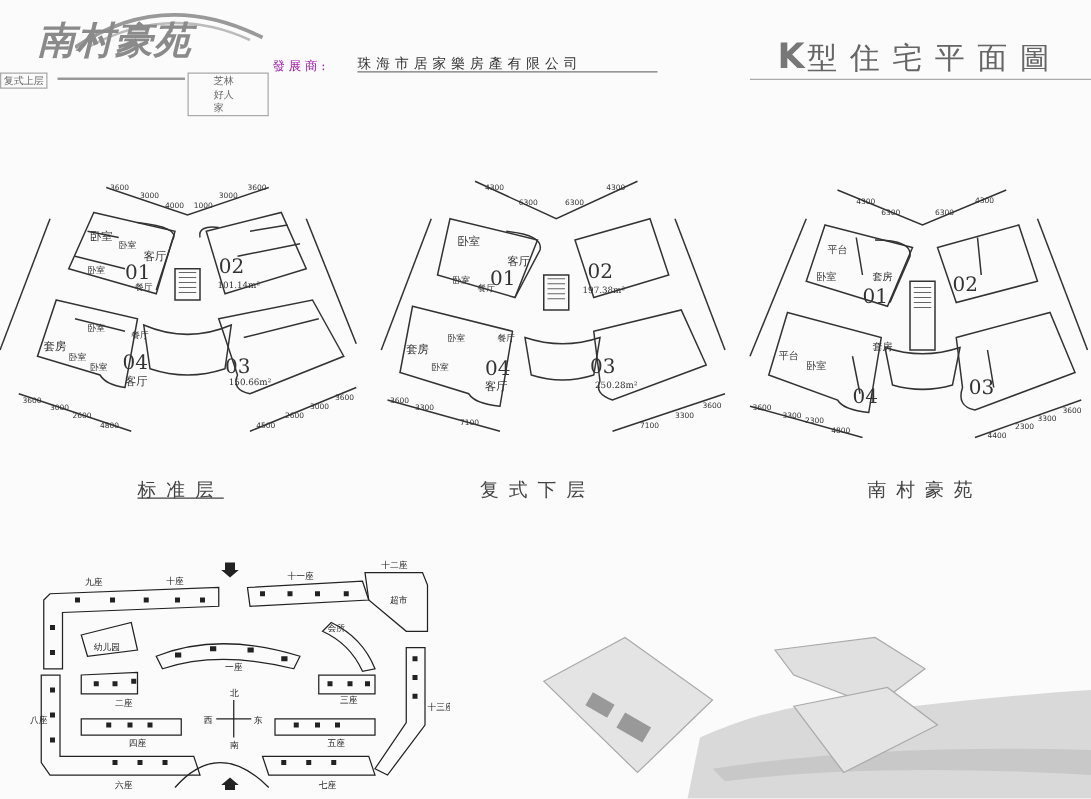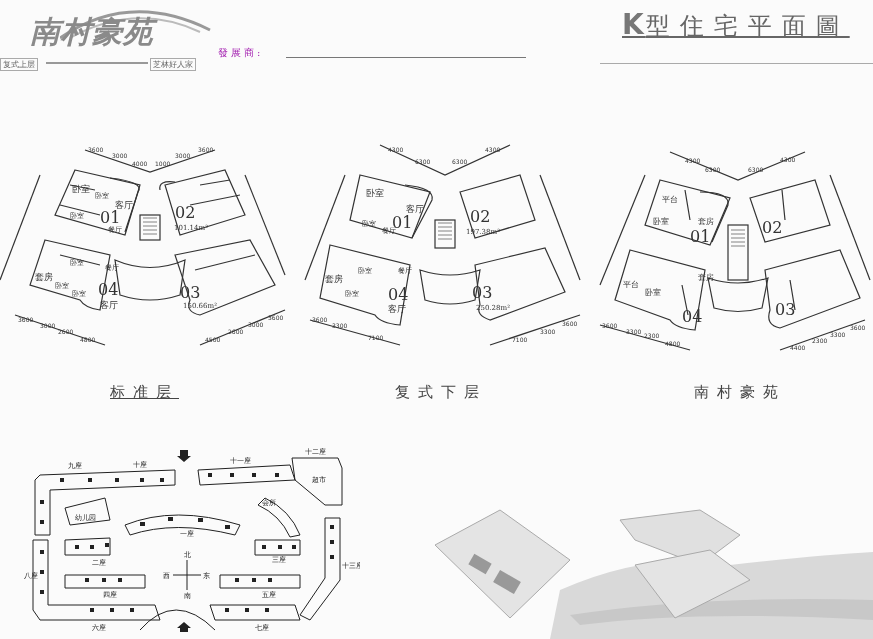--- a/index.html
+++ b/index.html
@@ -2,24 +2,24 @@
 <html><head>
 <meta charset="utf-8">
 <style>
   html,body{margin:0;padding:0;}
   body{width:873px;height:639px;background:#fbfbfb;position:relative;overflow:hidden;font-family:"DejaVu Serif",serif;color:#222;}
   .abs{position:absolute;}
   
   .logo{left:0;top:0;width:215px;height:80px;}
   .logo-title{left:30px;top:12px;font-size:30px;font-style:italic;font-weight:bold;color:#8a8a8a;letter-spacing:1px;font-family:Liberation Sans, sans-serif;}
   .logo-tag-l{left:0;top:58px;font-size:8px;color:#666;border:1px solid #aaa;padding:0 2px;}
-  .logo-tag-r{left:150px;top:58px;font-size:8px;color:#666;border:1px solid #aaa;padding:0 2px;}
+  .logo-tag-r{left:150px;top:58px;font-size:8px;color:#666;border:1px solid #aaa;padding:0 20px;}
   .dev-label{left:218px;top:46px;font-size:10px;color:#a21caf;letter-spacing:3px;}
   .dev-names{left:286px;top:44px;font-size:11px;color:#333;letter-spacing:4px;line-height:14px;}
-  .plan-title{left:622px;top:8px;font-size:24px;color:#666;letter-spacing:10px;text-decoration:underline;}
+  .plan-title{left:622px;top:28px;font-size:24px;color:#666;letter-spacing:10px;}
   .plan-title .k{font-family:"DejaVu Sans",sans-serif;font-weight:bold;color:#777;font-size:28px;letter-spacing:2px;}
   .title-rule{left:600px;top:63px;width:273px;height:1px;background:#aaa;}
   .floor-label{top:383px;font-size:15px;color:#444;letter-spacing:8px;}
   .plan svg{display:block;}
   .plan text{font-family:"DejaVu Serif",serif;fill:#333;}
   .dim text{font-size:6px;font-family:"DejaVu Sans",sans-serif;fill:#333;}
   .site text{font-family:"DejaVu Sans",sans-serif;font-size:7px;fill:#222;}
 </style>
 </head>
 <body>
@@ -30,20 +30,21 @@
     <path d="M10 38 Q75 2 140 32" stroke="#bbb" stroke-width="2" fill="none"></path>
   </svg>
   <div class="abs logo-title">南村豪苑</div>
   <div class="abs" style="left:46px;top:62px;width:102px;height:2px;background:#999;"></div>
   <div class="abs logo-tag-l">复式上层</div>
   <div class="abs logo-tag-r">芝林好人家</div>
 </div>
 
 <div class="abs dev-label">發展商:</div>
 <div class="abs dev-names">
+  <div>珠海市居家樂房產有限公司</div>
 </div>
 <div class="abs" style="left:286px;top:57px;width:240px;height:1px;background:#777;"></div>
 
 <div class="abs plan-title">
   <span class="k">K</span><span>型住宅平面圖</span>
 </div>
 <div class="abs title-rule"></div>
 
 <div class="abs plan" style="left:0;top:130px;">
   <svg width="300" height="230">
@@ -198,21 +199,21 @@
       <text x="75" y="216">4800</text>
       <text x="200" y="220">4400</text>
       <text x="222" y="213">2300</text>
       <text x="240" y="207">3300</text>
       <text x="260" y="200">3600</text>
     </g>
   </svg>
 </div>
 
 <div class="abs floor-label" style="left:110px;text-decoration:underline;">标准层</div>
-<div class="abs floor-label" style="left:384px;margin-left:11px;">复式下层</div>
+<div class="abs floor-label" style="left:384px;">复式下层</div>
 <div class="abs floor-label" style="left:694px;">南村豪苑</div>
 
 <svg class="abs" style="left:400px;top:440px" width="473" height="199">
   <path d="M160 150 Q250 110 330 125 Q420 115 473 112 L473 199 L150 199 Z" fill="#d9d9d9"></path>
   <path d="M170 175 Q300 155 473 160 L473 180 Q300 170 180 185 Z" fill="#c8c8c8"></path>
   <g>
     <path d="M35 105 L100 70 L170 120 L110 178 Z" fill="#e4e4e4" stroke="#aaa"></path>
     <rect x="70" y="118" width="20" height="12" fill="#999" transform="rotate(30 80 124)"></rect>
     <rect x="95" y="135" width="24" height="14" fill="#999" transform="rotate(30 107 142)"></rect>
   </g>

